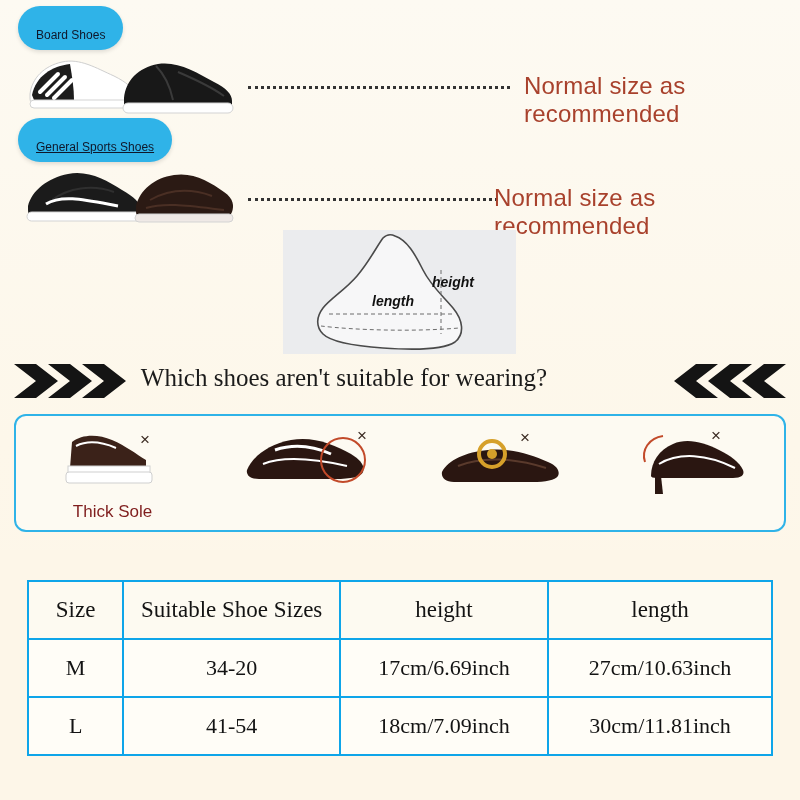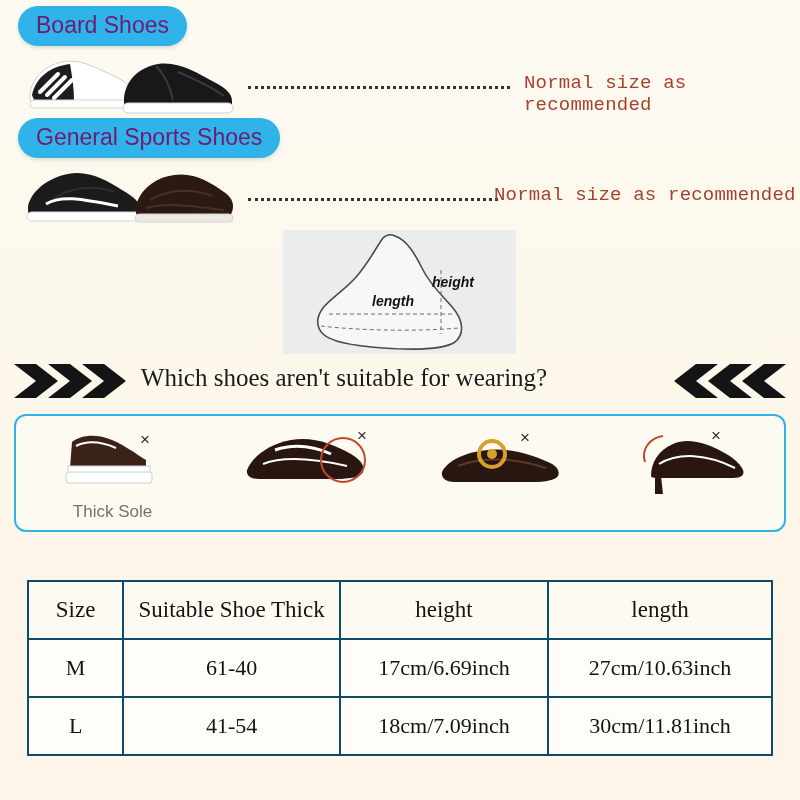--- a/index.html
+++ b/index.html
@@ -18,53 +18,53 @@
     position: relative;
     width: 800px;
     height: 800px;
     background: linear-gradient(180deg, #fdfaf2 0%, #fdf7ea 55%, #fdf6e8 100%);
   }
 
   
   .badge {
     position: absolute;
     background: #2fb3e8;
-    color: #701a75;
+    color: #0f172a;
     font-family: "Liberation Sans", sans-serif;
-    font-size: 23px;
+    font-size: 12px;
     border-radius: 22px;
-    padding: 7px 18px 8px 18px;
+    padding: 23px 18px 8px 18px;
     box-shadow: 0 2px 4px rgba(0,0,0,0.12);
     white-space: nowrap;
     line-height: 1.1;
   }
   #badge-board { left: 18px; top: 6px; }
-  #badge-sports { left: 18px; top: 118px; }
+  #badge-sports { left: 18px; top: 118px; text-decoration: underline; }
 
   
   .shoe-row {
     position: absolute;
     height: 72px;
   }
   #row-board { left: 22px; top: 48px; width: 230px; }
   #row-sports { left: 22px; top: 160px; width: 230px; }
 
   .dots {
     position: absolute;
     height: 2px;
     border-bottom: 3px dotted #333;
   }
   #dots-1 { left: 248px; top: 84px; width: 262px; }
   #dots-2 { left: 248px; top: 196px; width: 250px; }
 
   .note {
     position: absolute;
     color: #a8412c;
-    font-family: Liberation Mono, monospace;
-    font-size: 19px;
+    font-family: Liberation Sans, sans-serif;
+    font-size: 24px;
     letter-spacing: .2px;
   }
   #note-1 { left: 524px; top: 72px; }
   #note-2 { left: 494px; top: 184px; }
 
   
   #cover-box {
     position: absolute;
     left: 283px;
     top: 230px;
@@ -121,21 +121,21 @@
     width: 193px;
     height: 114px;
   }
   .panel-label {
     position: absolute;
     bottom: 8px;
     width: 100%;
     text-align: center;
     font-family: "Liberation Sans", sans-serif;
     font-size: 17px;
-    color: #737373;
+    color: #7f1d1d;
   }
   .xmark {
     position: absolute;
     font-size: 17px;
     color: #3a2a22;
     font-family: "Liberation Sans", sans-serif;
   }
 
   
   #table-wrap {
@@ -149,21 +149,21 @@
   table {
     position: absolute;
     left: 27px;
     top: 30px;
     width: 746px;
     border-collapse: collapse;
     background: #fffdf7;
     font-family: "Liberation Serif", serif;
   }
   th, td {
-    border: 2px solid #0c4a6e;
+    border: 2px solid #0ea5e9;
     text-align: center;
     font-size: 22px;
     color: #131313;
     height: 54px;
     font-weight: normal;
   }
   thead th {
     background: #fdfaf1;
     font-size: 23px;
   }
@@ -292,29 +292,29 @@
       </svg>
       <span class="xmark" style="left:116px;top:10px;">×</span>
     </div>
   </div>
 
   <div id="table-wrap">
     <table>
       <thead>
         <tr>
           <th class="col-size">Size</th>
-          <th class="col-suit">Suitable Shoe Thick</th>
+          <th class="col-suit">Suitable Shoe Sizes</th>
           <th class="col-h">height</th>
           <th class="col-l">length</th>
         </tr>
       </thead>
       <tbody>
         <tr>
           <td>M</td>
-          <td>61-40</td>
+          <td>34-20</td>
           <td>17cm/6.69inch</td>
           <td>27cm/10.63inch</td>
         </tr>
         <tr>
           <td>L</td>
           <td>41-54</td>
           <td>18cm/7.09inch</td>
           <td>30cm/11.81inch</td>
         </tr>
       </tbody>

